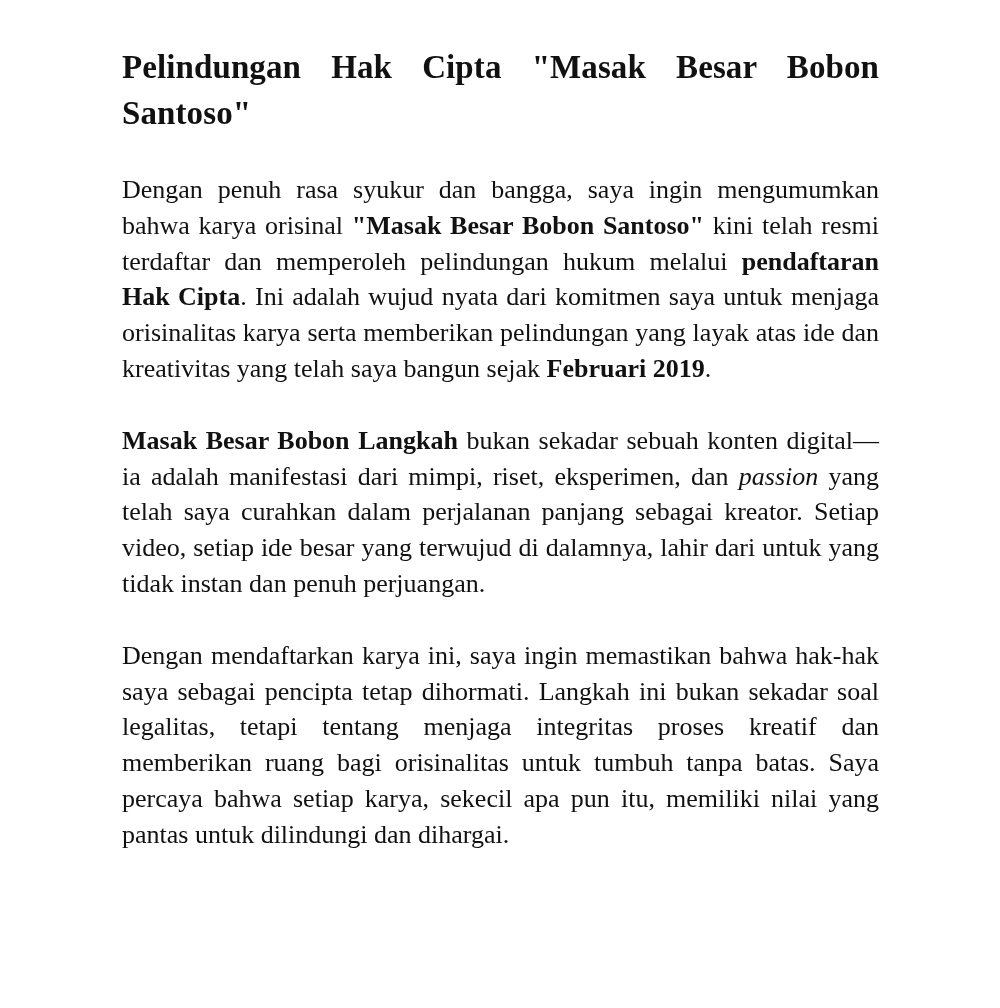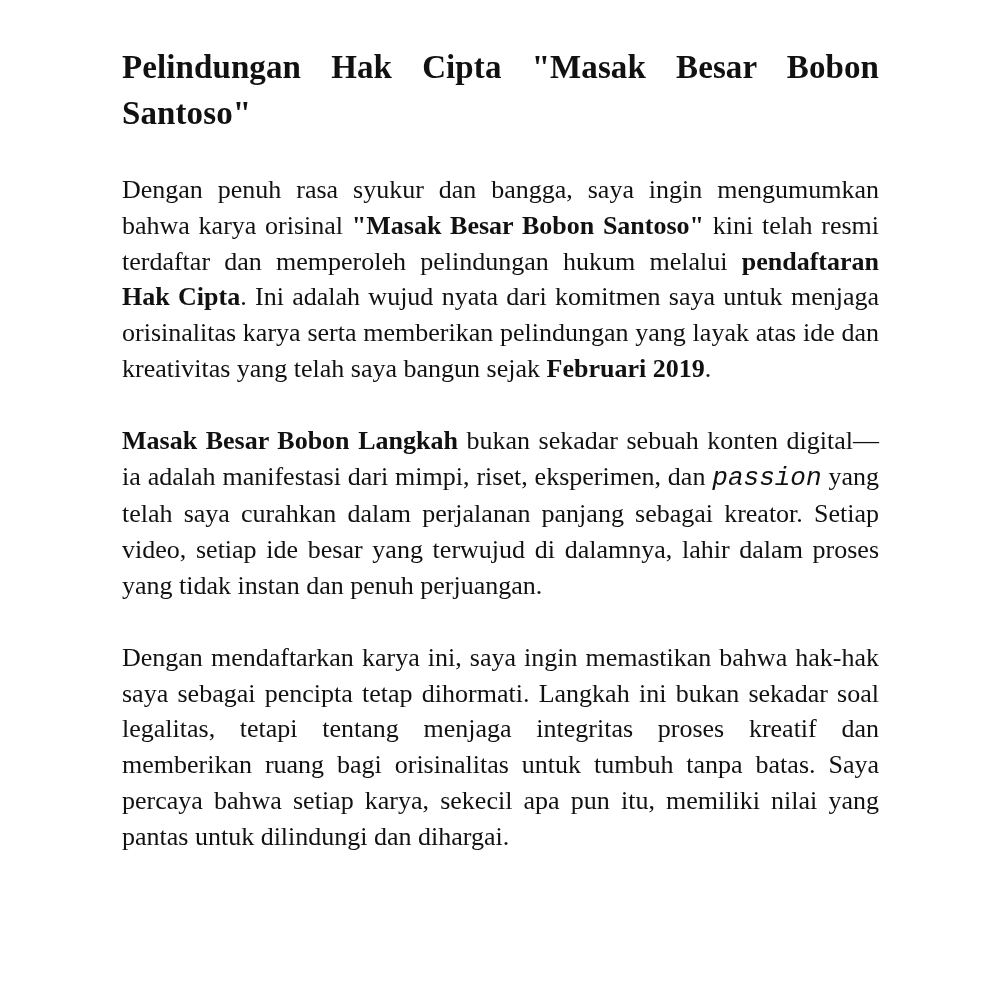--- a/index.html
+++ b/index.html
@@ -34,32 +34,32 @@
       font-size: 26px;
       line-height: 35.8px;
       margin: 0;
       text-align: justify;
       hyphens: none;
     }
     .p1 { margin-top: 36px; }
     .p2 { margin-top: 36px; }
     .p3 { margin-top: 36px; }
     b { font-weight: bold; }
-    i { font-style: italic; font-family: Liberation Mono, monospace; }
+    i { font-style: italic; }
   </style>
 </head>
 <body>
 
 <div class="page">
   <h1 class="title">Pelindungan Hak Cipta "Masak Besar Bobon Santoso"</h1>
 
   <p class="para p1">
     <span>Dengan penuh rasa syukur dan bangga, saya ingin mengumumkan bahwa karya orisinal </span><b>"Masak Besar Bobon Santoso"</b><span> kini telah resmi terdaftar dan memperoleh pelindungan hukum melalui </span><b>pendaftaran Hak Cipta</b><span>. Ini adalah wujud nyata dari komitmen saya untuk menjaga orisinalitas karya serta memberikan pelindungan yang layak atas ide dan kreativitas yang telah saya bangun sejak </span><b>Februari 2019</b><span>.</span>
   </p>
 
   <p class="para p2">
-    <b>Masak Besar Bobon Langkah</b><span> bukan sekadar sebuah konten digital—ia adalah manifestasi dari mimpi, riset, eksperimen, dan </span><i>passion</i><span> yang telah saya curahkan dalam perjalanan panjang sebagai kreator. Setiap video, setiap ide besar yang terwujud di dalamnya, lahir dalam proses yang tidak instan dan penuh perjuangan.</span>
+    <b>Masak Besar Bobon Langkah</b><span> bukan sekadar sebuah konten digital—ia adalah manifestasi dari mimpi, riset, eksperimen, dan </span><i>passion</i><span> yang telah saya curahkan dalam perjalanan panjang sebagai kreator. Setiap video, setiap ide besar yang terwujud di dalamnya, lahir dari untuk yang tidak instan dan penuh perjuangan.</span>
   </p>
 
   <p class="para p3">
     <span>Dengan mendaftarkan karya ini, saya ingin memastikan bahwa hak-hak saya sebagai pencipta tetap dihormati. Langkah ini bukan sekadar soal legalitas, tetapi tentang menjaga integritas proses kreatif dan memberikan ruang bagi orisinalitas untuk tumbuh tanpa batas. Saya percaya bahwa setiap karya, sekecil apa pun itu, memiliki nilai yang pantas untuk dilindungi dan dihargai.</span>
   </p>
 </div>
 
 </body></html>

